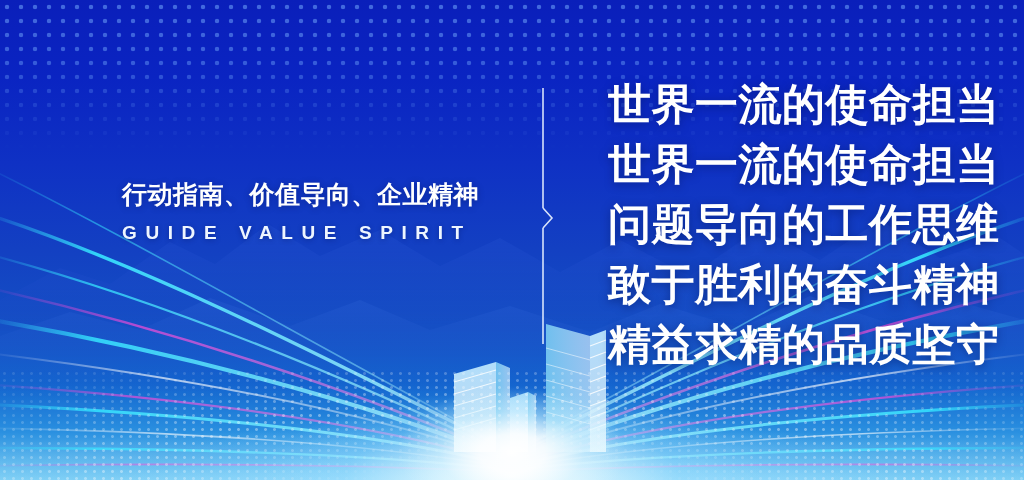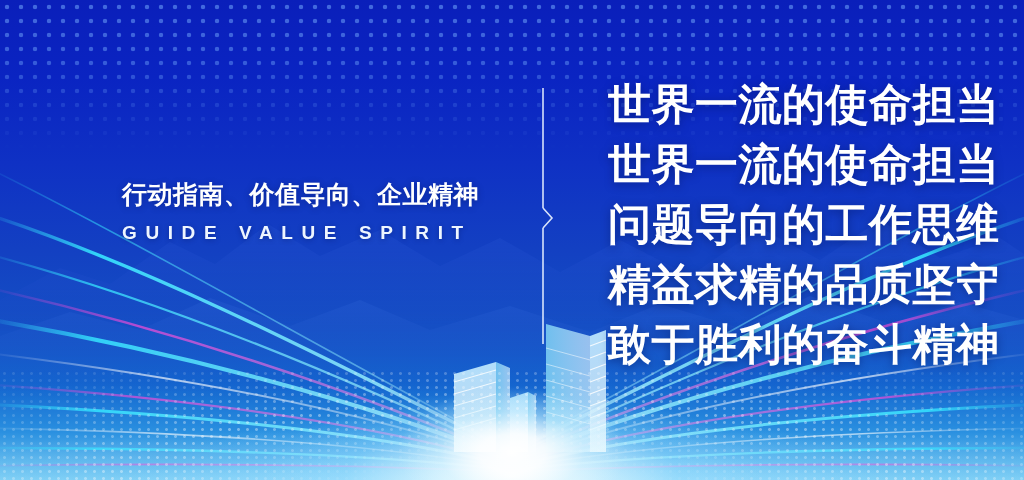--- a/index.html
+++ b/index.html
@@ -253,17 +253,17 @@
       <line x1="5" y1="0" x2="5" y2="120" stroke="#e8f1ff" stroke-width="1.6" opacity="0.92"></line>
       <polyline points="5,120 14,130 5,140" fill="none" stroke="#e8f1ff" stroke-width="1.6" stroke-linejoin="miter" opacity="0.92"></polyline>
       <line x1="5" y1="140" x2="5" y2="256" stroke="#e8f1ff" stroke-width="1.6" opacity="0.92"></line>
     </svg>
   </div>
 
   <div class="right-block">
     <div class="slogan">世界一流的使命担当</div>
     <div class="slogan">世界一流的使命担当</div>
     <div class="slogan">问题导向的工作思维</div>
+    <div class="slogan">敢于胜利的奋斗精神</div>
     <div class="slogan">精益求精的品质坚守</div>
-    <div class="slogan">敢于胜利的奋斗精神</div>
   </div>
 
 </div>
 
 </body></html>

